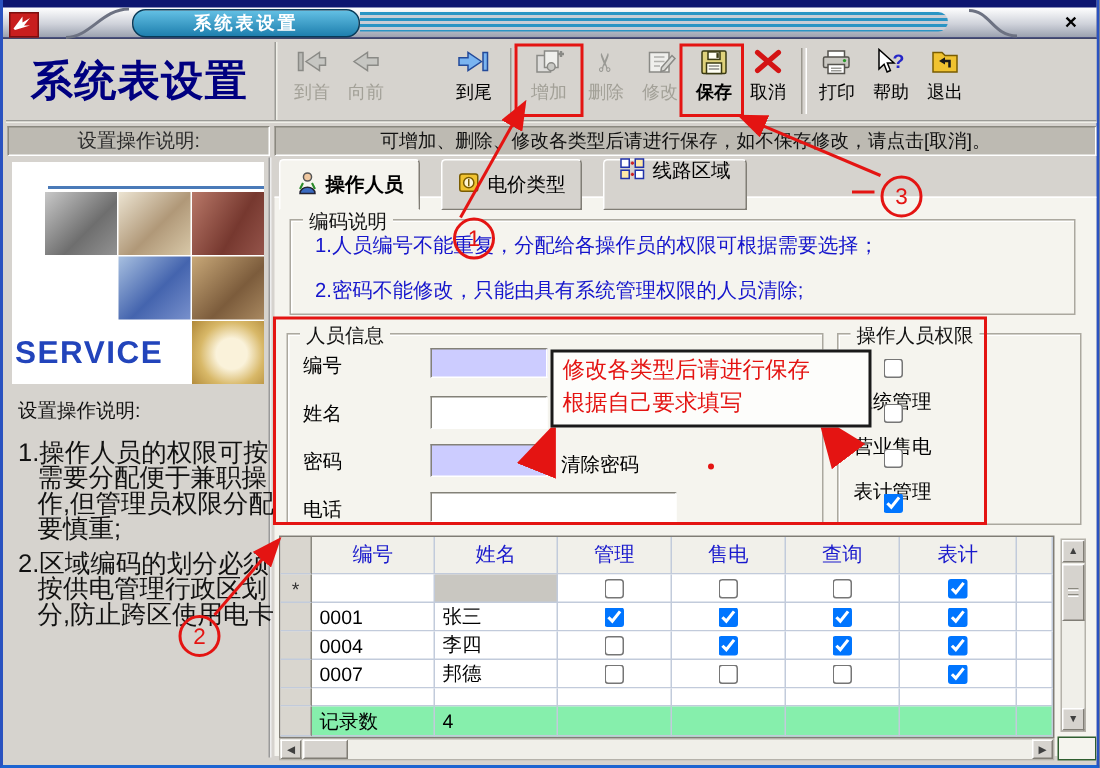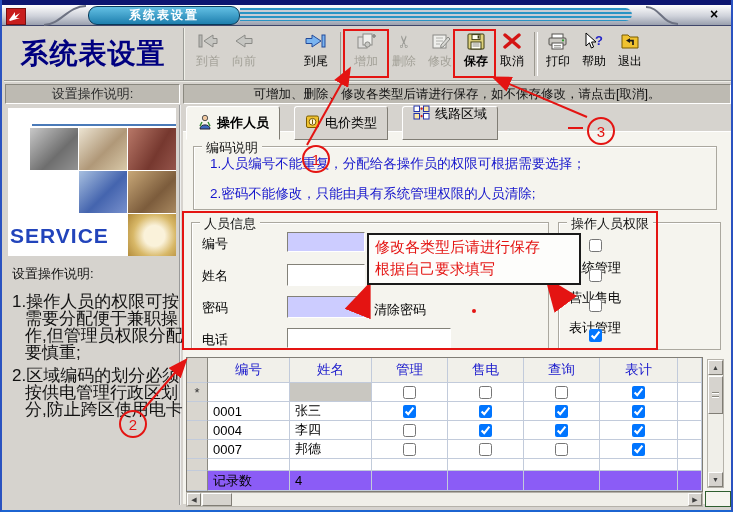--- a/index.html
+++ b/index.html
@@ -64,21 +64,21 @@
   
   .grid{position:absolute;left:184px;top:357px;width:517px;height:135px;background:#fff;border:1px solid #807d75;box-sizing:border-box;
         display:grid;grid-template-columns:21px 82px 82px 76px 76px 76px 78px 24px;grid-template-rows:25px 19px 19px 19px 19px 12px 20px;}
   .gc{border-right:1px solid #c2cbdb;border-bottom:1px solid #c2cbdb;box-sizing:border-box;display:flex;align-items:center;overflow:hidden;font-size:13px;color:#000;background:#fff;}
   .gc.hdr{background:#f1f0ea;color:#1818cc;justify-content:center;font-size:13.5px;}
   .gc.rowhdr{background:#d9d6cf;border-right:1px solid #8a887f;justify-content:center;color:#333;}
   .gc.txt{padding-left:5px;}
   .gc.chk{justify-content:center;}
   .gc.chk input{width:13px;height:13px;margin:0;}
   .gc.graycell{background:#c9c7c1;}
-  .gc.foot{background:#8b5cf6;text-align:right;}
+  .gc.foot{background:#86efac;text-align:right;}
   
   .vscroll{position:absolute;left:705px;top:359px;width:17px;height:129px;background:#f0efe9;border:1px solid #b5b2aa;box-sizing:border-box;}
   .hscroll{position:absolute;left:184px;top:492px;width:517px;height:15px;background:#f0efe9;border:1px solid #b5b2aa;box-sizing:border-box;}
   .sbtn{position:absolute;background:#d6d3ce;border:1px solid;border-color:#fff #807d75 #807d75 #fff;box-sizing:border-box;
         display:flex;align-items:center;justify-content:center;font-size:7px;color:#404040;}
   .sthumb{position:absolute;background:#d6d3ce;border:1px solid;border-color:#fff #807d75 #807d75 #fff;box-sizing:border-box;}
   .gripbox{position:absolute;left:703px;top:491px;width:26px;height:16px;border:1px solid #2f5e2f;background:#f5f4ee;box-sizing:border-box;}
   .anno-svg{position:absolute;left:0;top:0;pointer-events:none;z-index:89;}
   .badge{position:absolute;width:24px;height:24px;border:2px solid #e41412;border-radius:50%;color:#e41412;
          font-size:15px;display:flex;align-items:center;justify-content:center;background:transparent;z-index:91;}

